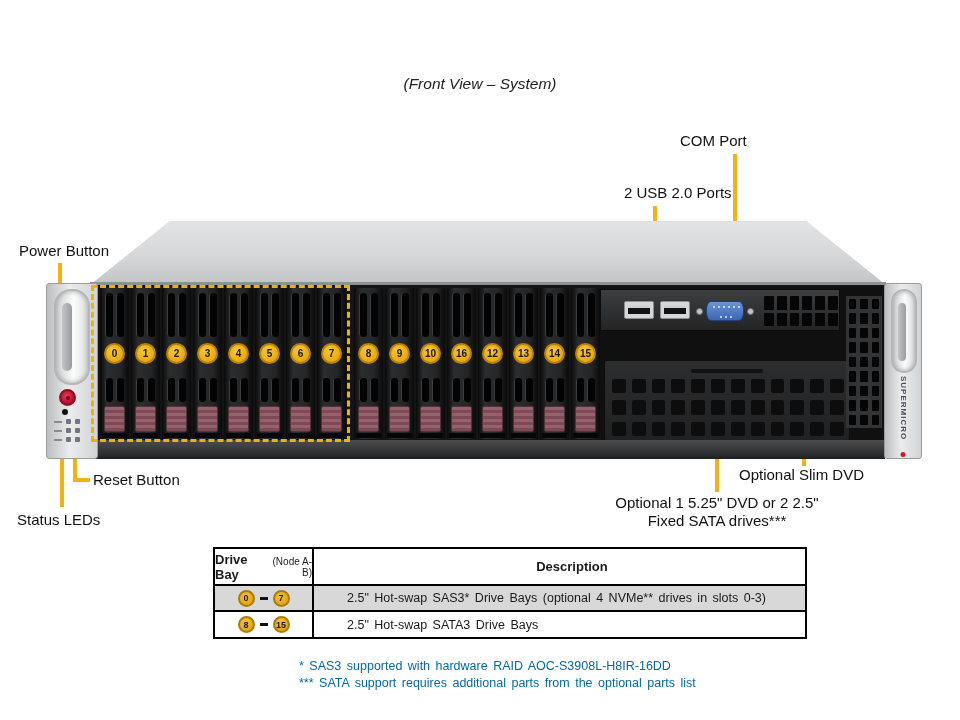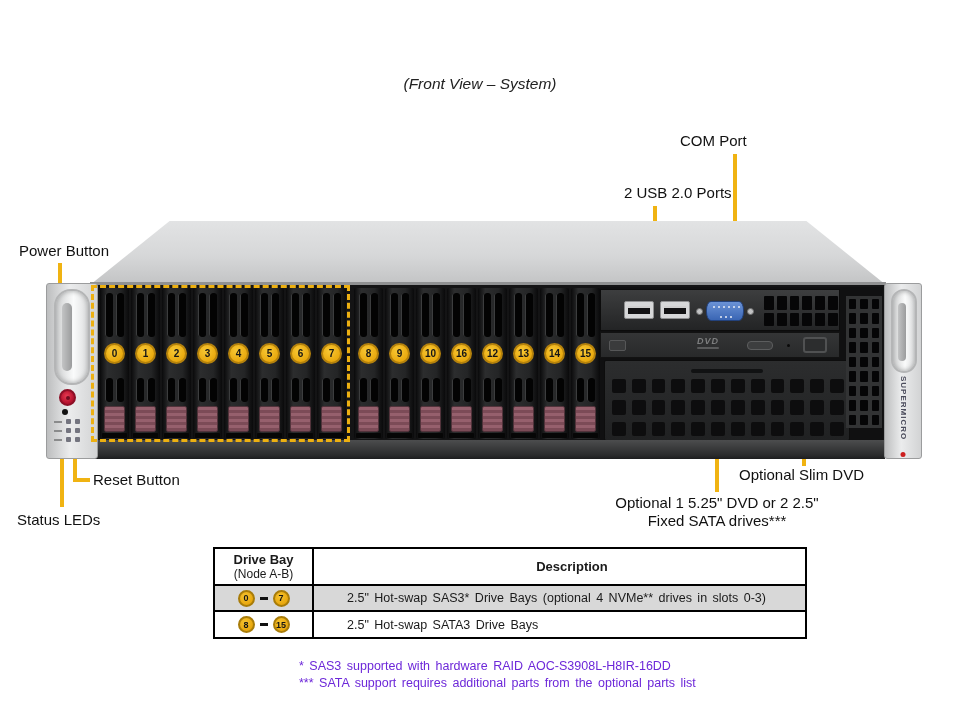--- a/index.html
+++ b/index.html
@@ -123,38 +123,38 @@
            writing-mode:vertical-rl; font-size:8px; font-weight:bold; letter-spacing:1px; color:#4b4c5c; }
   .brand-dot { position:absolute; left:50%; transform:translateX(-50%); top:168px;
                width:5px; height:5px; border-radius:50%; background:#cc1f1f; }
 
   .dashed-box { left:91px; top:285px; width:259px; height:157px; border:3px dashed #EDB011; }
 
   
   .tbl { left:213px; top:547px; width:594px; border:2px solid #000; background:#fff; }
   .trow { display:flex; }
   .th-row { height:37px; border-bottom:2px solid #000; }
-  .c1 { width:99px; border-right:2px solid #000; display:flex; flex-direction:column;
+  .c1 { width:99px; border-right:2px solid #000; display:flex; 
         align-items:center; justify-content:center; }
   .c2 { flex:1; display:flex; align-items:center;padding-left:25px; }
   .th-row .c2 { justify-content:center; }
   .h1 { font-size:13px; font-weight:bold; }
-  .h2 { font-size:12px; }
+  .h2 { font-size:10px;text-align:right; }
   .hd { font-size:13px; font-weight:bold; }
   .r1 { height:26px; background:#d8d8d8; border-bottom:2px solid #000; }
   .r2 { height:25px; background:#ffffff; }
   .badge-cell { flex-direction:row !important; gap:5px; }
   .tbadge { width:17px; height:17px; border-radius:50%; background:radial-gradient(circle at 40% 35%,#f6c431,#e8a70d 70%);
             border:2px solid #a87c09; color:#151515; font-weight:bold; font-size:9px;
             display:flex; align-items:center; justify-content:center; }
   .tdash { width:8px; height:3px; background:#111; }
   .desc { font-size:12.5px; padding-left:8px; word-spacing:2px; }
 
   
-  .footnotes { left:299px; top:658px; font-size:12.5px; line-height:16.5px; color:#6d28d9; word-spacing:2px; }
+  .footnotes { left:299px; top:658px; font-size:12.5px; line-height:16.5px; color:#0369a1; word-spacing:2px; }
 </style>
 </head>
 <body>
 
 <div id="canvas">
 
   <div class="abs title">(Front View – System)</div>
 
   <div class="abs lbl" style="left:680px; top:132px;">COM Port</div>
   <div class="abs lbl" style="left:624px; top:184px;">2 USB 2.0 Ports</div>
@@ -361,27 +361,20 @@
             <div></div>
             <div></div>
             <div></div>
             <div></div>
             <div></div>
             <div></div>
             <div></div>
           </div>
       </div>
 
-      <div class="dvd-row">
-        <div class="emblem-l"></div>
-        <div class="dvd-logo">DVD</div>
-        <div class="eject"></div>
-        <div class="pinhole"></div>
-        <div class="emblem-r"></div>
-      </div>
 
       <div class="lower-panel">
         <div class="slit"></div>
         <div class="holes" id="panel-holes">
             <div></div>
             <div></div>
             <div></div>
             <div></div>
             <div></div>
             <div></div>

